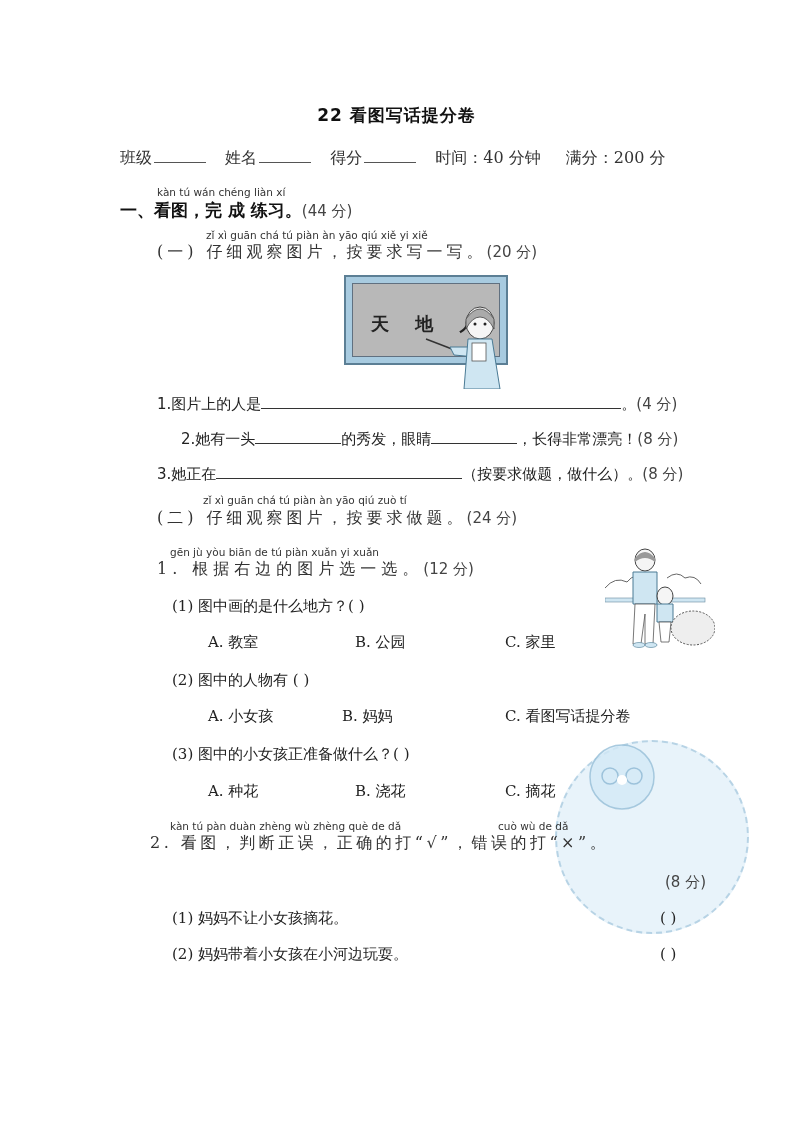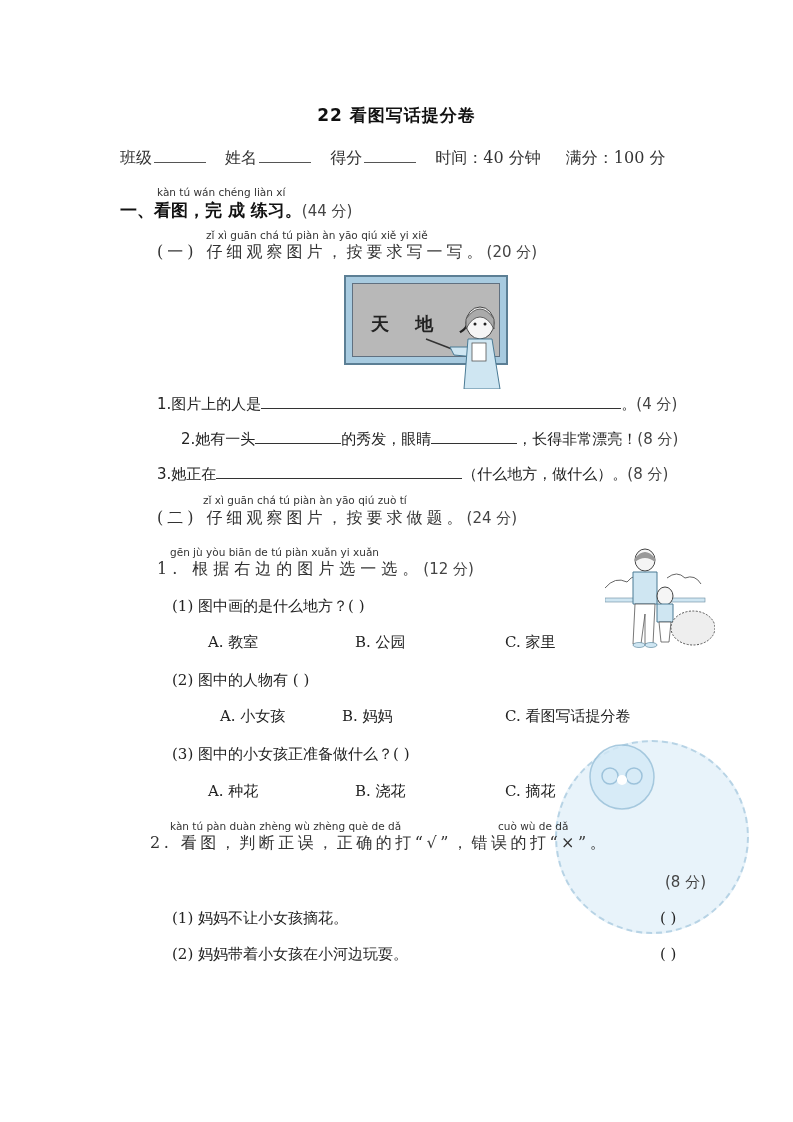--- a/index.html
+++ b/index.html
@@ -30,21 +30,21 @@
 </head>
 <body>
 
 <div class="abs title">22  看图写话提分卷</div>
 
 <div class="abs info">
   <span>班级</span><span class="blank"></span><span class="gap"></span>
   <span>姓名</span><span class="blank"></span><span class="gap"></span>
   <span>得分</span><span class="blank"></span><span class="gap"></span>
   <span>时间：40 分钟</span><span class="gap"></span><span class="gap"></span>
-  <span>满分：100 分</span>
+  <span>满分：200 分</span>
 </div>
 
 <div class="abs py" style="left:157px; top:186px;">kàn tú      wán chéng liàn  xí</div>
 <div class="abs heading" style="left:120px; top:199px;">
   <span>一、看图，完 成 练习。</span><span class="score">(44 分)</span>
 </div>
 
 <div class="abs py" style="left:206px; top:229px;">zǐ   xì  guān chá  tú  piàn      àn yāo qiú xiě  yi  xiě</div>
 <div class="abs sub" style="left:157px; top:242px;">
   <span>(一) 仔细观察图片，按要求写一写。</span><span class="score">(20 分)</span>
@@ -66,21 +66,21 @@
   </svg>
 </div>
 
 <div class="abs q" style="left:157px; top:394px;">
   <span class="num">1.</span><span>图片上的人是</span><span class="line" style="width:360px;"></span><span>。</span><span class="score">(4 分)</span>
 </div>
 <div class="abs q" style="left:157px; top:429px;margin-left:24px;">
   <span class="num">2.</span><span>她有一头</span><span class="line" style="width:86px;"></span><span>的秀发，眼睛</span><span class="line" style="width:86px;"></span><span>，长得非常漂亮！</span><span class="score">(8 分)</span>
 </div>
 <div class="abs q" style="left:157px; top:464px;">
-  <span class="num">3.</span><span>她正在</span><span class="line" style="width:246px;"></span><span>（什么地方，做什么）。</span><span class="score">(8 分)</span>
+  <span class="num">3.</span><span>她正在</span><span class="line" style="width:246px;"></span><span>（按要求做题，做什么）。</span><span class="score">(8 分)</span>
 </div>
 
 <div class="abs py" style="left:203px; top:494px;">zǐ   xì  guān chá  tú  piàn      àn yāo qiú zuò  tí</div>
 <div class="abs sub" style="left:157px; top:508px;">
   <span>(二) 仔细观察图片，按要求做题。</span><span class="score">(24 分)</span>
 </div>
 
 <div class="abs py" style="left:170px; top:546px;">gēn  jù  yòu biān de  tú  piàn xuǎn  yi  xuǎn</div>
 <div class="abs sub" style="left:157px; top:559px; letter-spacing:5px;">
   <span>1. 根据右边的图片选一选。</span><span class="score">(12 分)</span>
@@ -107,21 +107,21 @@
   <span>图中画的是什么地方？(        )</span>
 </div>
 <div class="abs opt" style="left:208px; top:633px;">A.  教室</div>
 <div class="abs opt" style="left:355px; top:633px;">B.  公园</div>
 <div class="abs opt" style="left:505px; top:633px;">C.  家里</div>
 
 <div class="abs q" style="left:172px; top:671px;">
   <span>(2)</span>
   <span>图中的人物有 (        )</span>
 </div>
-<div class="abs opt" style="left:208px; top:707px;margin-left:12px;">A.  小女孩</div>
+<div class="abs opt" style="left:208px; top:707px;">A.  小女孩</div>
 <div class="abs opt" style="left:342px; top:707px;">B.  妈妈</div>
 <div class="abs opt" style="left:505px; top:707px;">C.  看图写话提分卷</div>
 
 <div class="abs wm">
   <svg style="position:absolute; left:20px; top:-10px;" width="90" height="90" viewBox="0 0 90 90">
     <circle cx="45" cy="45" r="32" fill="rgba(210,232,246,0.8)" stroke="rgba(150,190,215,0.8)" stroke-width="1.5"></circle>
     <circle cx="33" cy="44" r="8" fill="none" stroke="rgba(150,190,215,0.9)" stroke-width="1.5"></circle>
     <circle cx="57" cy="44" r="8" fill="none" stroke="rgba(150,190,215,0.9)" stroke-width="1.5"></circle>
     <circle cx="45" cy="48" r="5" fill="#fff"></circle>
   </svg>

